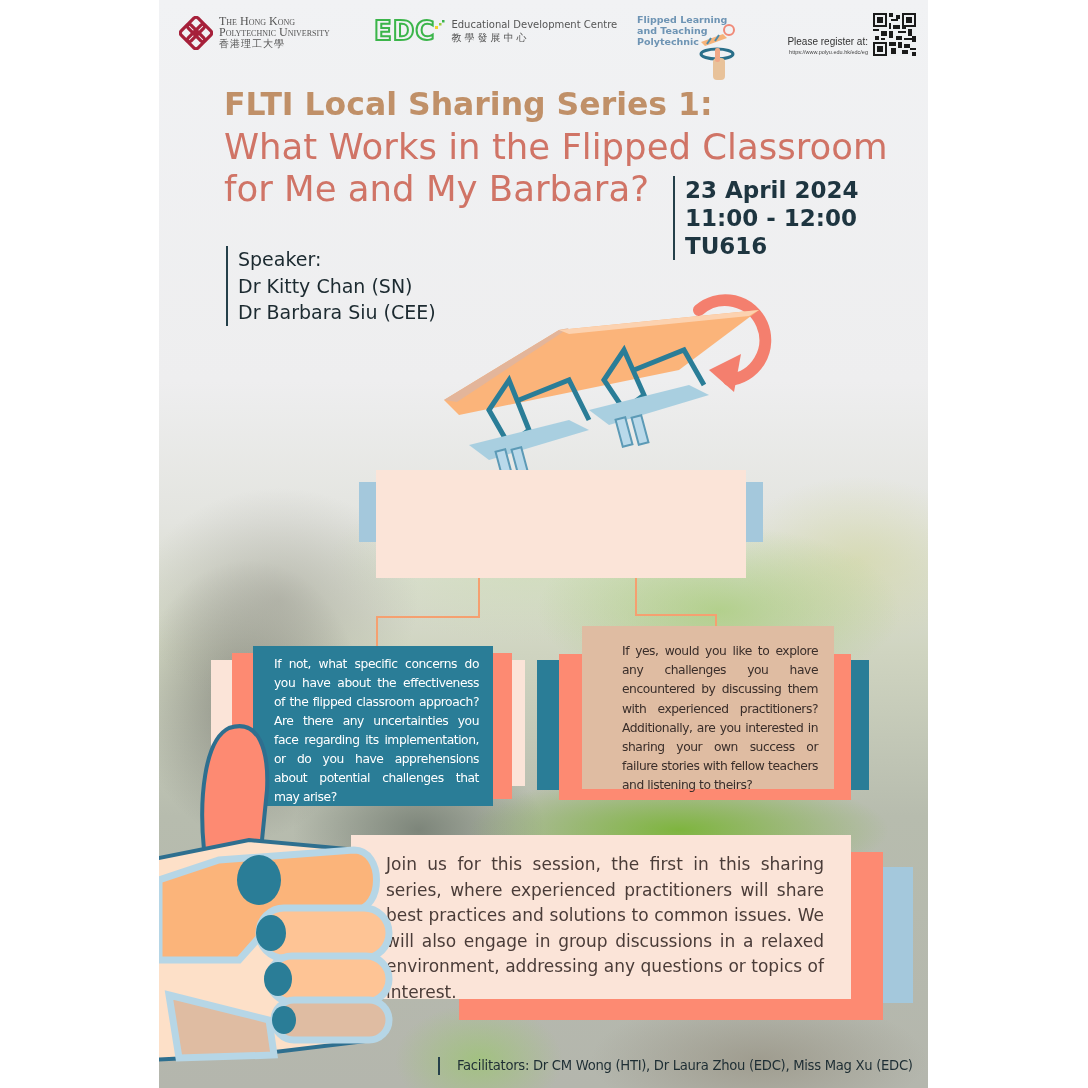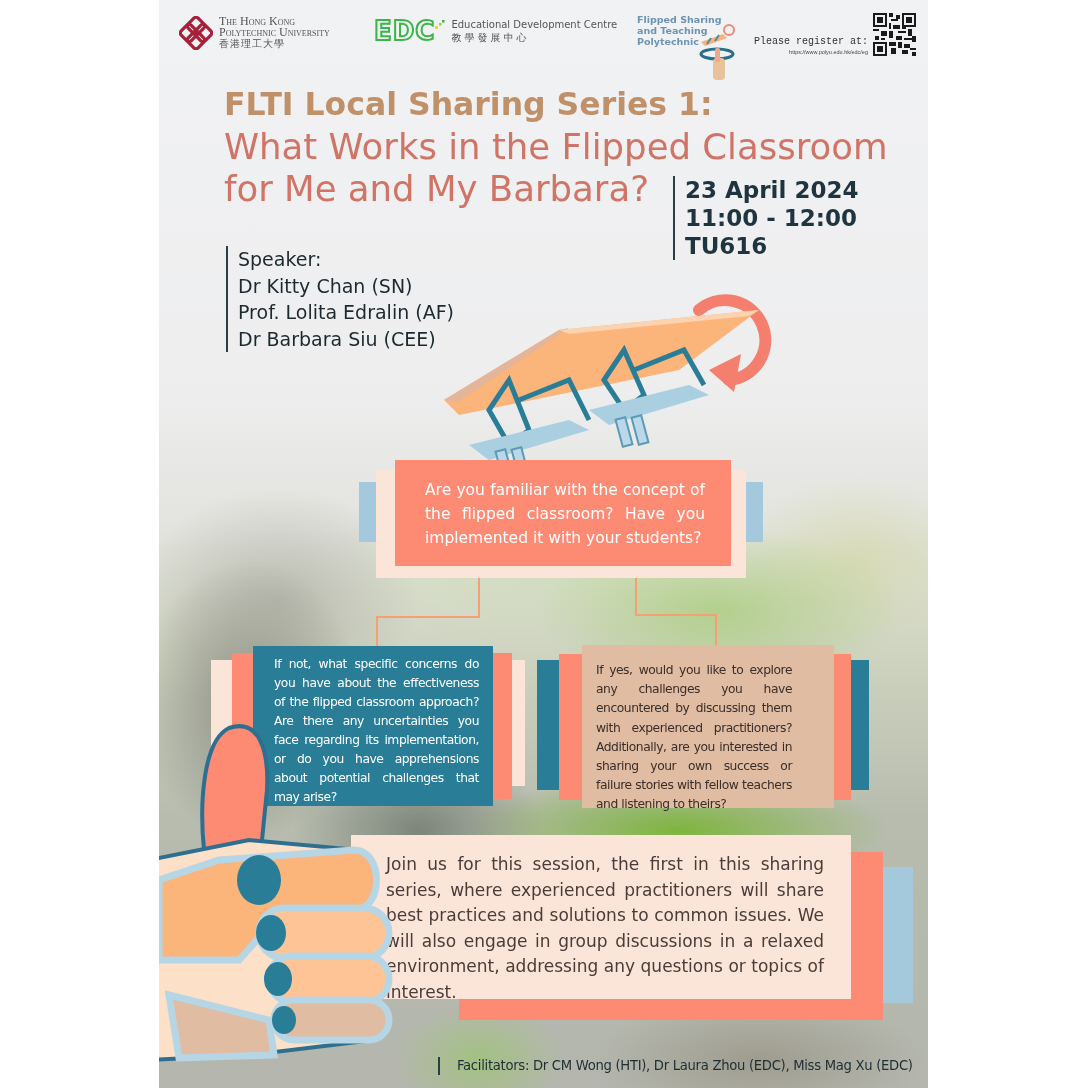--- a/index.html
+++ b/index.html
@@ -22,21 +22,21 @@
   .polyu-mark { width:34px; height:34px; position:relative; }
   .polyu-text { font-family:"Liberation Serif", serif; color:#555; line-height:11px; font-size:11px; }
   .polyu-text .cn { font-size:10px; letter-spacing:1px; }
   .logo-edc { position:absolute; left:215px; top:17px; display:flex; align-items:center; gap:6px; }
   .edc-letters { font-family:"DejaVu Sans", sans-serif; font-weight:bold; font-size:26px; letter-spacing:1px; color:transparent; -webkit-text-stroke:2px #3bb54a; line-height:28px; }
   .edc-dots { width:10px; height:10px; position:relative; margin-left:-6px; margin-top:-12px; }
   .edc-text { font-size:10px; color:#555; line-height:13px; }
   .logo-flti { position:absolute; left:478px; top:14px; width:120px; height:70px; }
   .flti-text { font-weight:bold; color:#6e94b4; font-size:9.5px; line-height:11px; position:absolute; left:0; top:0; }
   .register { position:absolute; right:60px; top:36px; text-align:right; }
-  .register-label { font-family:Liberation Mono, monospace; font-size:10px; color:#333; }
+  .register-label { font-family:Liberation Sans, sans-serif; font-size:10px; color:#333; }
   .register-url { font-family:"Liberation Sans", sans-serif; font-size:5.5px; color:#444; margin-top:2px; }
   .qr { position:absolute; right:12px; top:13px; width:43px; height:43px; }
   
   .title-1 { position:absolute; left:65px; top:86px; font-size:31.5px; font-weight:bold; color:#c09068; white-space:nowrap;text-align:right; }
   .title-2 { position:absolute; left:65px; top:126px; font-size:35.5px; color:#d07466; white-space:nowrap; line-height:42px; }
   .title-3 { position:absolute; left:65px; top:168px; font-size:35.5px; color:#d07466; white-space:nowrap; line-height:42px; }
   .details { position:absolute; left:514px; top:176px; border-left:2.5px solid #25404a; padding-left:10px; color:#1e3540; font-size:23px; line-height:28px; font-weight:bold; }
   .speakers { position:absolute; left:67px; top:246px; border-left:2.5px solid #25404a; padding-left:10px; color:#1c2a30; font-size:19px; line-height:26.5px; }
   
   .illus { position:absolute; left:270px; top:270px; width:360px; height:210px; }
@@ -44,21 +44,21 @@
   .q-main-blue { position:absolute; left:200px; top:482px; width:404px; height:60px; background:#a4c8dc; }
   .q-main-cream { position:absolute; left:217px; top:470px; width:370px; height:108px; background:#fbe4d8; }
   .q-main { position:absolute; left:236px; top:460px; width:336px; height:106px; background:#fd8a72; color:#ffffff; font-size:15.5px; line-height:24px; padding:18px 26px 0 30px; box-sizing:border-box; text-align:justify; text-align-last:left; }
   .connector { position:absolute; border-color:#f5a070; border-style:solid; border-width:0; }
   .left-cream { position:absolute; left:52px; top:660px; width:314px; height:126px; background:#fbe4d8; }
   .left-salmon { position:absolute; left:73px; top:653px; width:280px; height:146px; background:#fd8a72; }
   .left-box { position:absolute; left:94px; top:646px; width:240px; height:160px; background:#2a7d97; color:#fff; font-size:12.3px; line-height:19px; padding:9px 0 0 21px; box-sizing:border-box; }
   .left-box .t { width:205px; text-align:justify; text-align-last:left; letter-spacing:-0.45px; }
   .right-blue { position:absolute; left:378px; top:660px; width:332px; height:130px; background:#2a7d97; }
   .right-salmon { position:absolute; left:400px; top:654px; width:292px; height:146px; background:#fd8a72; }
-  .right-box { position:absolute; left:423px; top:645px; width:252px; height:163px; background:#dfbca2; color:#3a2e2a; font-size:12.3px; line-height:19.2px; padding:16px 0 0 14px; box-sizing:border-box; }
+  .right-box { position:absolute; left:423px; top:626px; width:252px; height:163px; background:#dfbca2; color:#3a2e2a; font-size:12.3px; line-height:19.2px; padding:16px 0 0 40px; box-sizing:border-box; }
   .right-box .t { width:196px; text-align:justify; text-align-last:left; letter-spacing:-0.45px; }
   .bottom-blue { position:absolute; left:650px; top:867px; width:104px; height:136px; background:#a4c8dc; }
   .bottom-salmon { position:absolute; left:300px; top:852px; width:424px; height:168px; background:#fd8a72; }
   .bottom-box { position:absolute; left:192px; top:835px; width:500px; height:164px; background:#fbe4d8; color:#4a3c38; font-size:17px; line-height:25.6px; padding:17px 0 0 35px; box-sizing:border-box; }
   .bottom-box .t { width:438px; text-align:justify; text-align-last:left; }
   .hand { position:absolute; left:0; top:720px; width:235px; height:345px; }
   .facilitators { position:absolute; left:279px; top:1057px; border-left:2px solid #25404a; padding-left:17px; color:#1e2e34; font-size:13.2px; line-height:18px; white-space:nowrap; letter-spacing:-0.3px; }
 </style>
 </head>
 <body>
@@ -89,21 +89,21 @@
       <rect x="7" y="0" width="2.5" height="2.5" fill="#3bb54a"></rect>
     </svg>
     <div class="edc-text">
       <div>Educational Development Centre</div>
       <div style="letter-spacing:3px;">教學發展中心</div>
     </div>
   </div>
 
   <div class="logo-flti">
     <div class="flti-text">
-      <div>Flipped Sharing</div>
+      <div>Flipped Learning</div>
       <div>and Teaching</div>
       <div>Polytechnic</div>
     </div>
     <svg style="position:absolute;left:56px;top:6px;" width="50" height="64" viewBox="0 0 50 64">
       <path d="M8 22 L30 14 L34 18 L12 26 Z" fill="#f6b37a"></path>
       <path d="M14 24 l4 -6 M22 21 l4 -6" stroke="#4e8aa6" stroke-width="2"></path>
       <circle cx="36" cy="10" r="5" fill="none" stroke="#f08a78" stroke-width="2"></circle>
       <ellipse cx="24" cy="34" rx="16" ry="5" fill="none" stroke="#2a6f8a" stroke-width="3"></ellipse>
       <rect x="20" y="38" width="12" height="22" rx="4" fill="#e8c29a"></rect>
       <rect x="22" y="28" width="5" height="14" rx="2" fill="#f0a888"></rect>
@@ -158,21 +158,20 @@
 
   <div class="details">
     <div>23 April 2024</div>
     <div>11:00 - 12:00</div>
     <div>TU616</div>
   </div>
 
   <div class="speakers">
     <div>Speaker:</div>
     <div>Dr Kitty Chan (SN)</div>
-    <div>Prof. Lolita Edralin (AF)</div>
     <div>Dr Barbara Siu (CEE)</div>
   </div>
 
   <svg class="illus" viewBox="0 0 360 210">
 
     <path d="M270 40 A40 40 0 1 1 300 110" fill="none" stroke="#f47f6e" stroke-width="12" stroke-linecap="round"></path>
     <polygon points="280,100 312,84 305,122" fill="#f47f6e"></polygon>
 
     <polygon points="15,130 130,60 330,40 250,100 30,145" fill="#fbb47a"></polygon>
     <polygon points="15,130 130,60 140,58 28,132" fill="#e3b59a"></polygon>
@@ -191,23 +190,20 @@
     <g fill="#b9d9ea" stroke="#5c9ab6" stroke-width="2">
       <rect x="70" y="180" width="10" height="28" transform="rotate(-15 75 194)"></rect>
       <rect x="86" y="178" width="10" height="28" transform="rotate(-15 91 192)"></rect>
       <rect x="190" y="148" width="10" height="28" transform="rotate(-15 195 162)"></rect>
       <rect x="206" y="146" width="10" height="28" transform="rotate(-15 211 160)"></rect>
     </g>
   </svg>
 
   <div class="q-main-blue"></div>
   <div class="q-main-cream"></div>
-  <div class="q-main">
-    <div>Are you familiar with the concept of the flipped classroom? Have you implemented it with your students?</div>
-  </div>
 
   <div class="connector" style="left:219px;top:578px;width:100px;height:38px;border-right-width:2px;border-bottom-width:2px;border-left-width:0;"></div>
   <div class="connector" style="left:217px;top:616px;width:0;height:30px;border-left-width:2px;"></div>
   <div class="connector" style="left:476px;top:578px;width:80px;height:36px;border-left-width:2px;border-bottom-width:2px;"></div>
   <div class="connector" style="left:556px;top:614px;width:0;height:32px;border-left-width:2px;"></div>
 
   <div class="left-cream"></div>
   <div class="left-salmon"></div>
   <div class="left-box">
     <div class="t">If not, what specific concerns do you have about the effectiveness of the flipped classroom approach? Are there any uncertainties you face regarding its implementation, or do you have apprehensions about potential challenges that may arise?</div>

